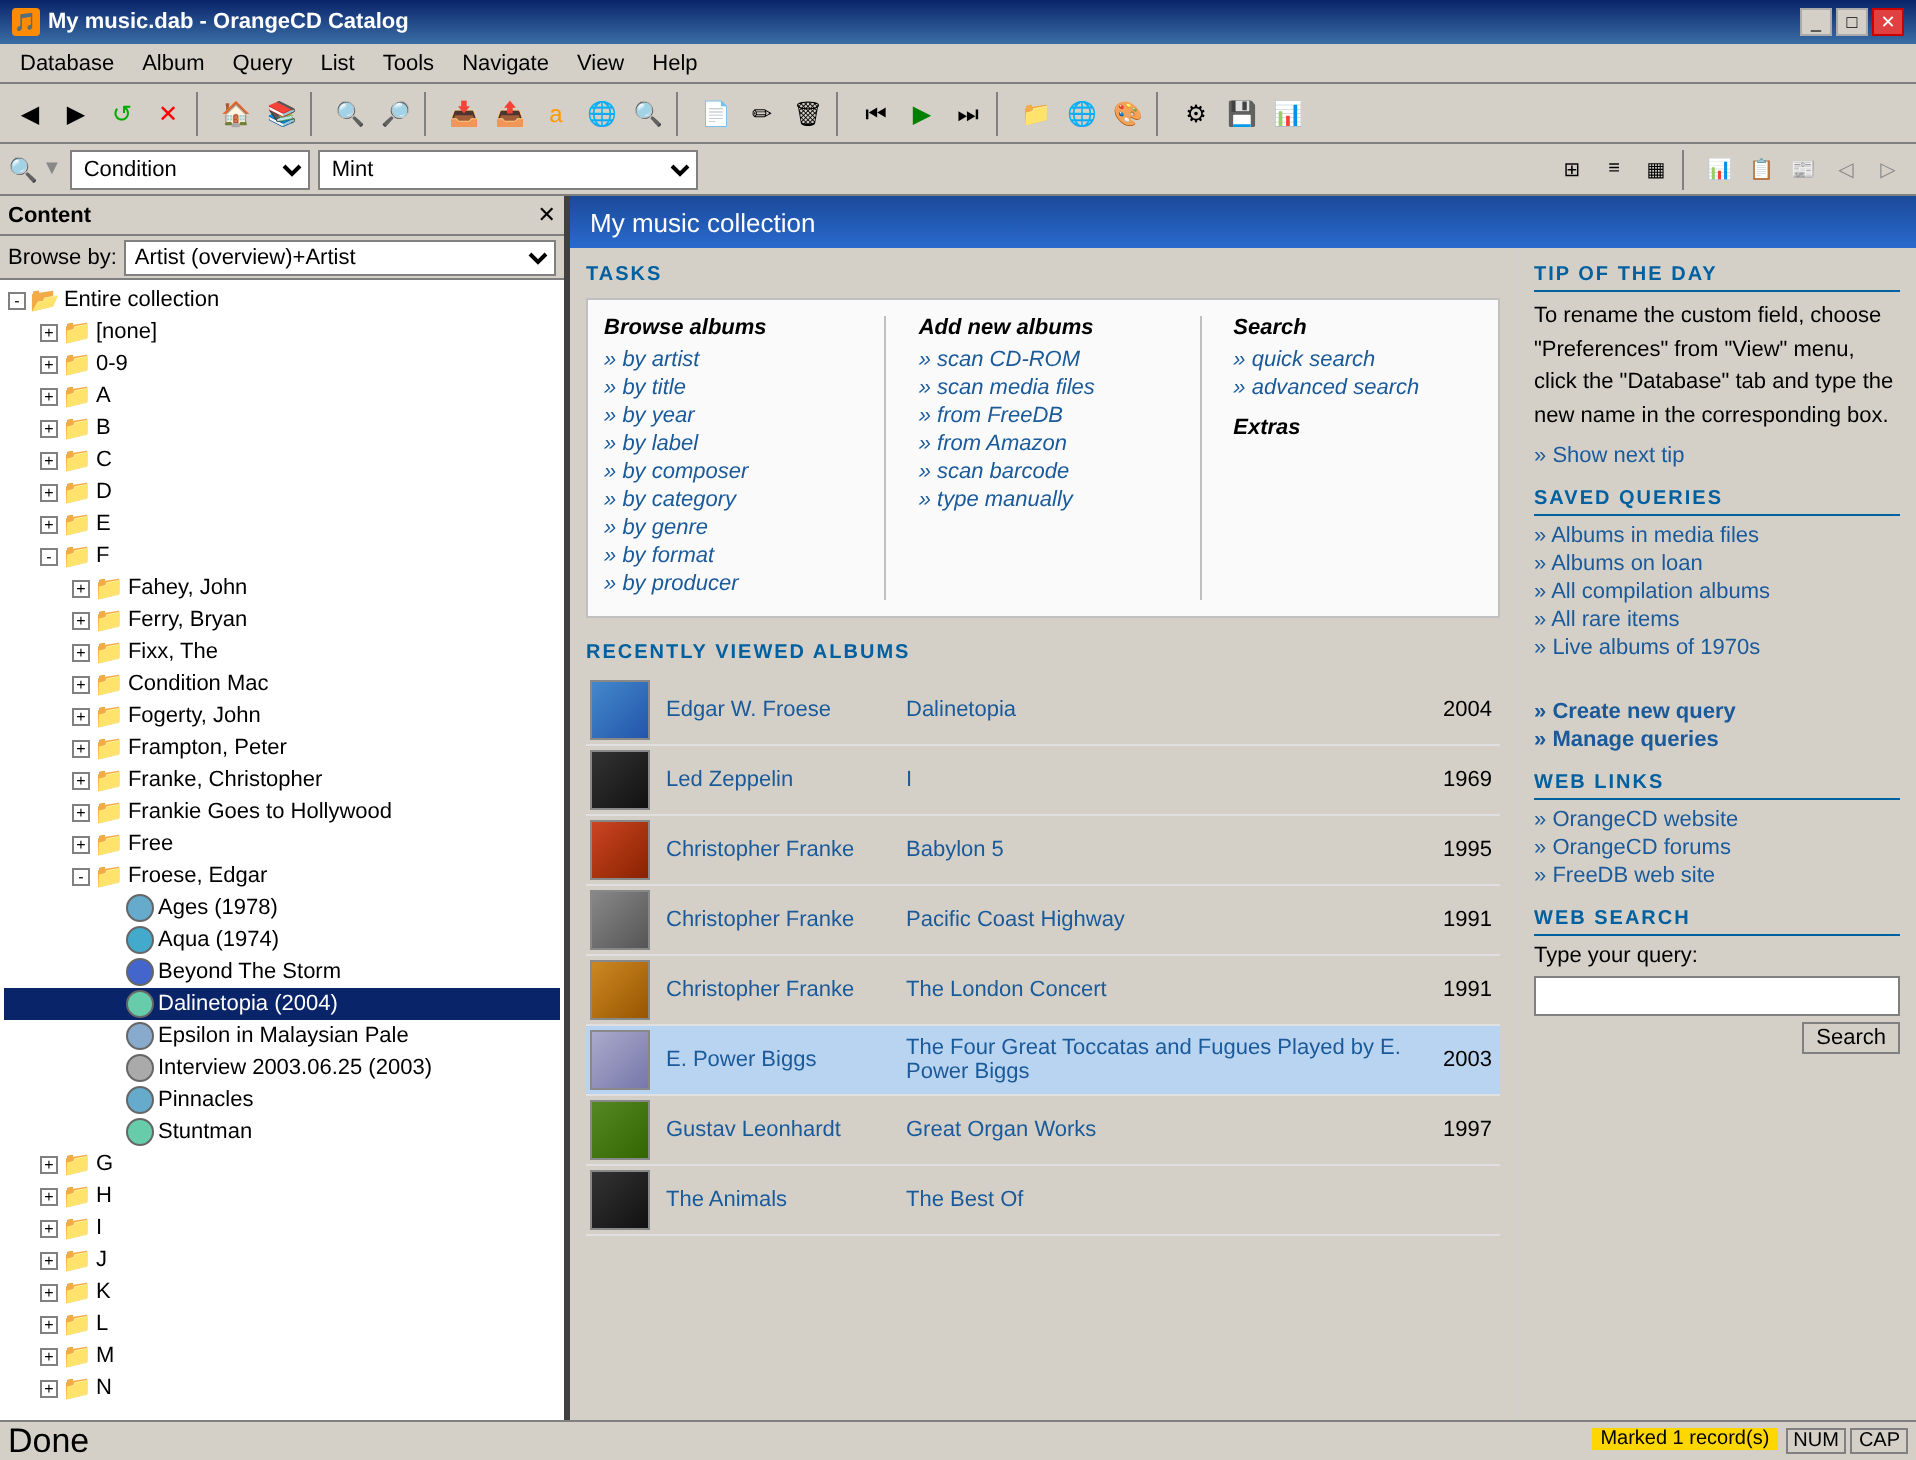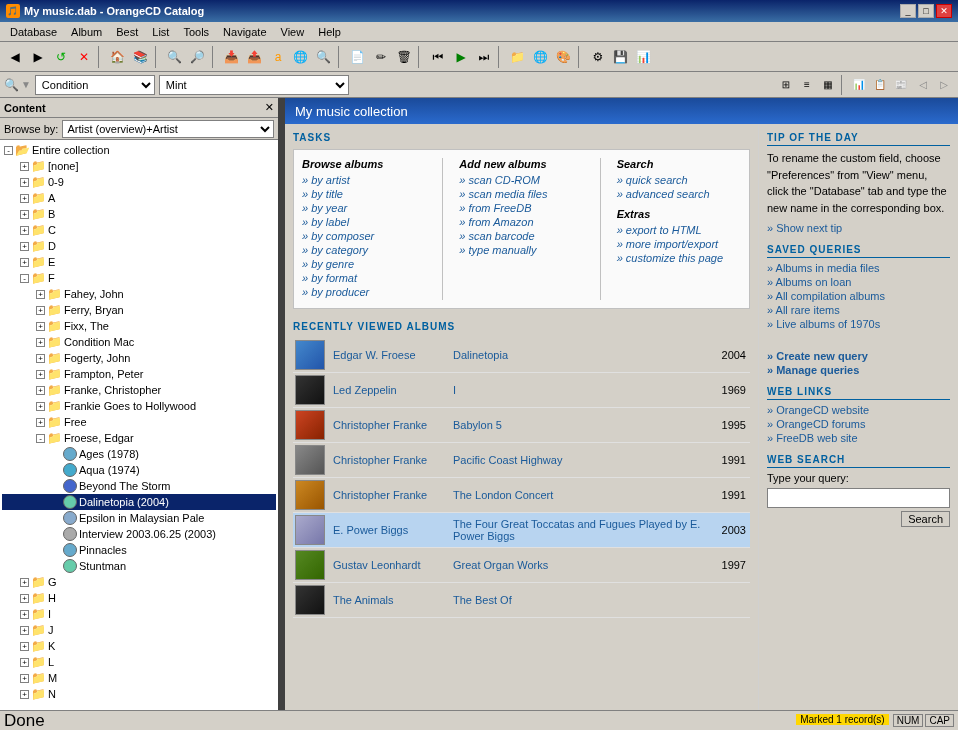--- a/index.html
+++ b/index.html
@@ -26,21 +26,21 @@
     .filter-bar { background: #d4d0c8; padding: 2px 4px; border-bottom: 1px solid #808080; display: flex; align-items: center; gap: 4px; height: 26px; }
     .filter-search-icon { display: flex; align-items: center; gap: 2px; }
     .filter-select { height: 20px; border: 1px solid #808080; background: white; font-size: 11px; padding: 0 2px; }
     .filter-icons { display: flex; gap: 1px; margin-left: auto; }
     .filter-icon-btn { width: 20px; height: 20px; border: 1px solid transparent; cursor: pointer; display: flex; align-items: center; justify-content: center; font-size: 10px; background: #d4d0c8; }
 
     
     .main-layout { display: flex; height: calc(730px - 22px - 20px - 30px - 26px - 20px); }
 
     
-    .left-panel { width: 285px; background: white; border-right: 7px solid #404040; display: flex; flex-direction: column; overflow: hidden; }
+    .left-panel { width: 285px; background: white; border-right: 3px solid #404040; display: flex; flex-direction: column; overflow: hidden; }
     .content-header { background: #d4d0c8; padding: 2px 4px; display: flex; align-items: center; justify-content: space-between; border-bottom: 1px solid #808080; height: 20px; }
     .content-title { font-weight: bold; font-size: 11px; }
     .browse-bar { padding: 2px 4px; background: #d4d0c8; border-bottom: 1px solid #808080; display: flex; align-items: center; gap: 4px; height: 22px; }
     .browse-label { font-size: 11px; }
     .browse-select { height: 18px; font-size: 11px; border: 1px solid #808080; background: white; flex: 1; }
     .tree-area { flex: 1; overflow-y: auto; overflow-x: hidden; background: white; padding: 2px; }
     
     
     .tree-item { display: flex; align-items: center; padding: 1px 2px; cursor: pointer; white-space: nowrap; font-size: 11px; }
     .tree-item.selected { background: #0a246a; color: white; }
@@ -118,21 +118,21 @@
   <div class="title-bar-buttons">
     <div class="title-btn">_</div>
     <div class="title-btn">□</div>
     <div class="title-btn close">✕</div>
   </div>
 </div>
 
 <div class="menu-bar">
   <span class="menu-item">Database</span>
   <span class="menu-item">Album</span>
-  <span class="menu-item">Best</span>
+  <span class="menu-item">Query</span>
   <span class="menu-item">List</span>
   <span class="menu-item">Tools</span>
   <span class="menu-item">Navigate</span>
   <span class="menu-item">View</span>
   <span class="menu-item">Help</span>
 </div>
 
 <div class="toolbar">
   <div class="tb-btn">◀</div>
   <div class="tb-btn">▶</div>
@@ -485,25 +485,20 @@
           </div>
           <div class="tasks-sep"></div>
           <div class="tasks-col">
             <div class="tasks-col-title">Search</div>
             <div id="search-links">
                 <a class="task-link">quick search</a>
                 <a class="task-link">advanced search</a>
               </div>
             <div style="margin-top:8px;">
               <div class="tasks-col-title">Extras</div>
-              <div id="extras-links">
-                  <a class="task-link">export to HTML</a>
-                  <a class="task-link">more import/export</a>
-                  <a class="task-link">customize this page</a>
-                </div>
             </div>
           </div>
         </div>
 
         <div class="recently-header">RECENTLY VIEWED ALBUMS</div>
         <table class="albums-table">
           <tbody id="albums-tbody">
               <tr>
     <td style="width:36px; padding:2px;">
       <div class="album-thumb thumb-blue" style="width:30px;height:30px;"></div>

